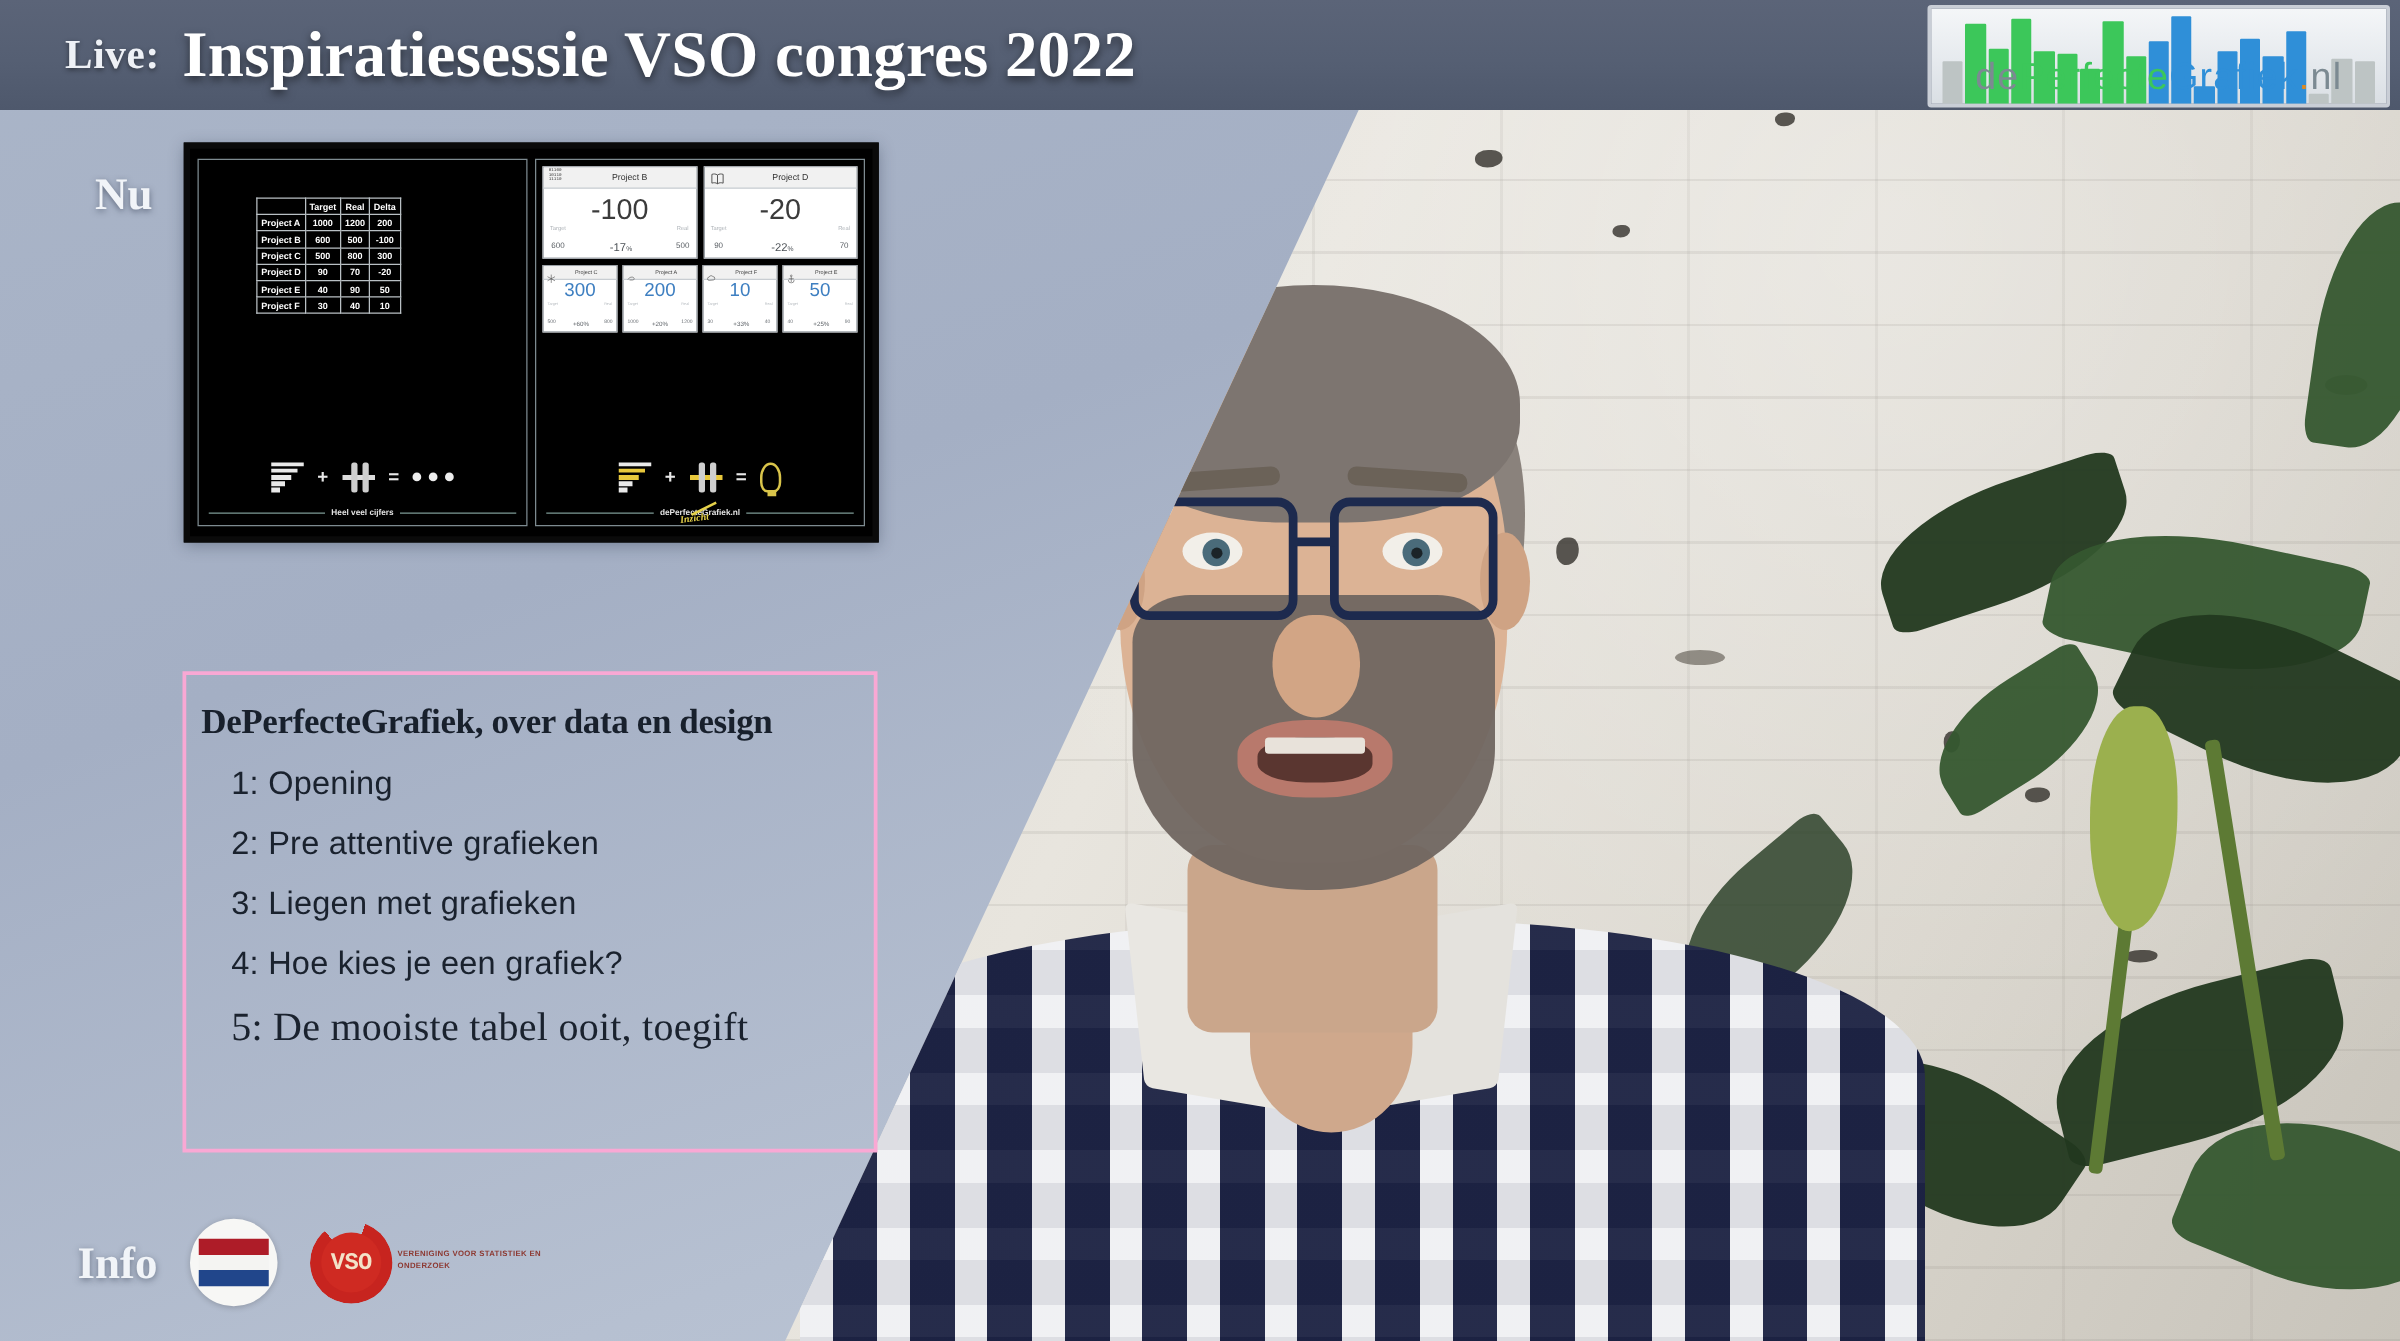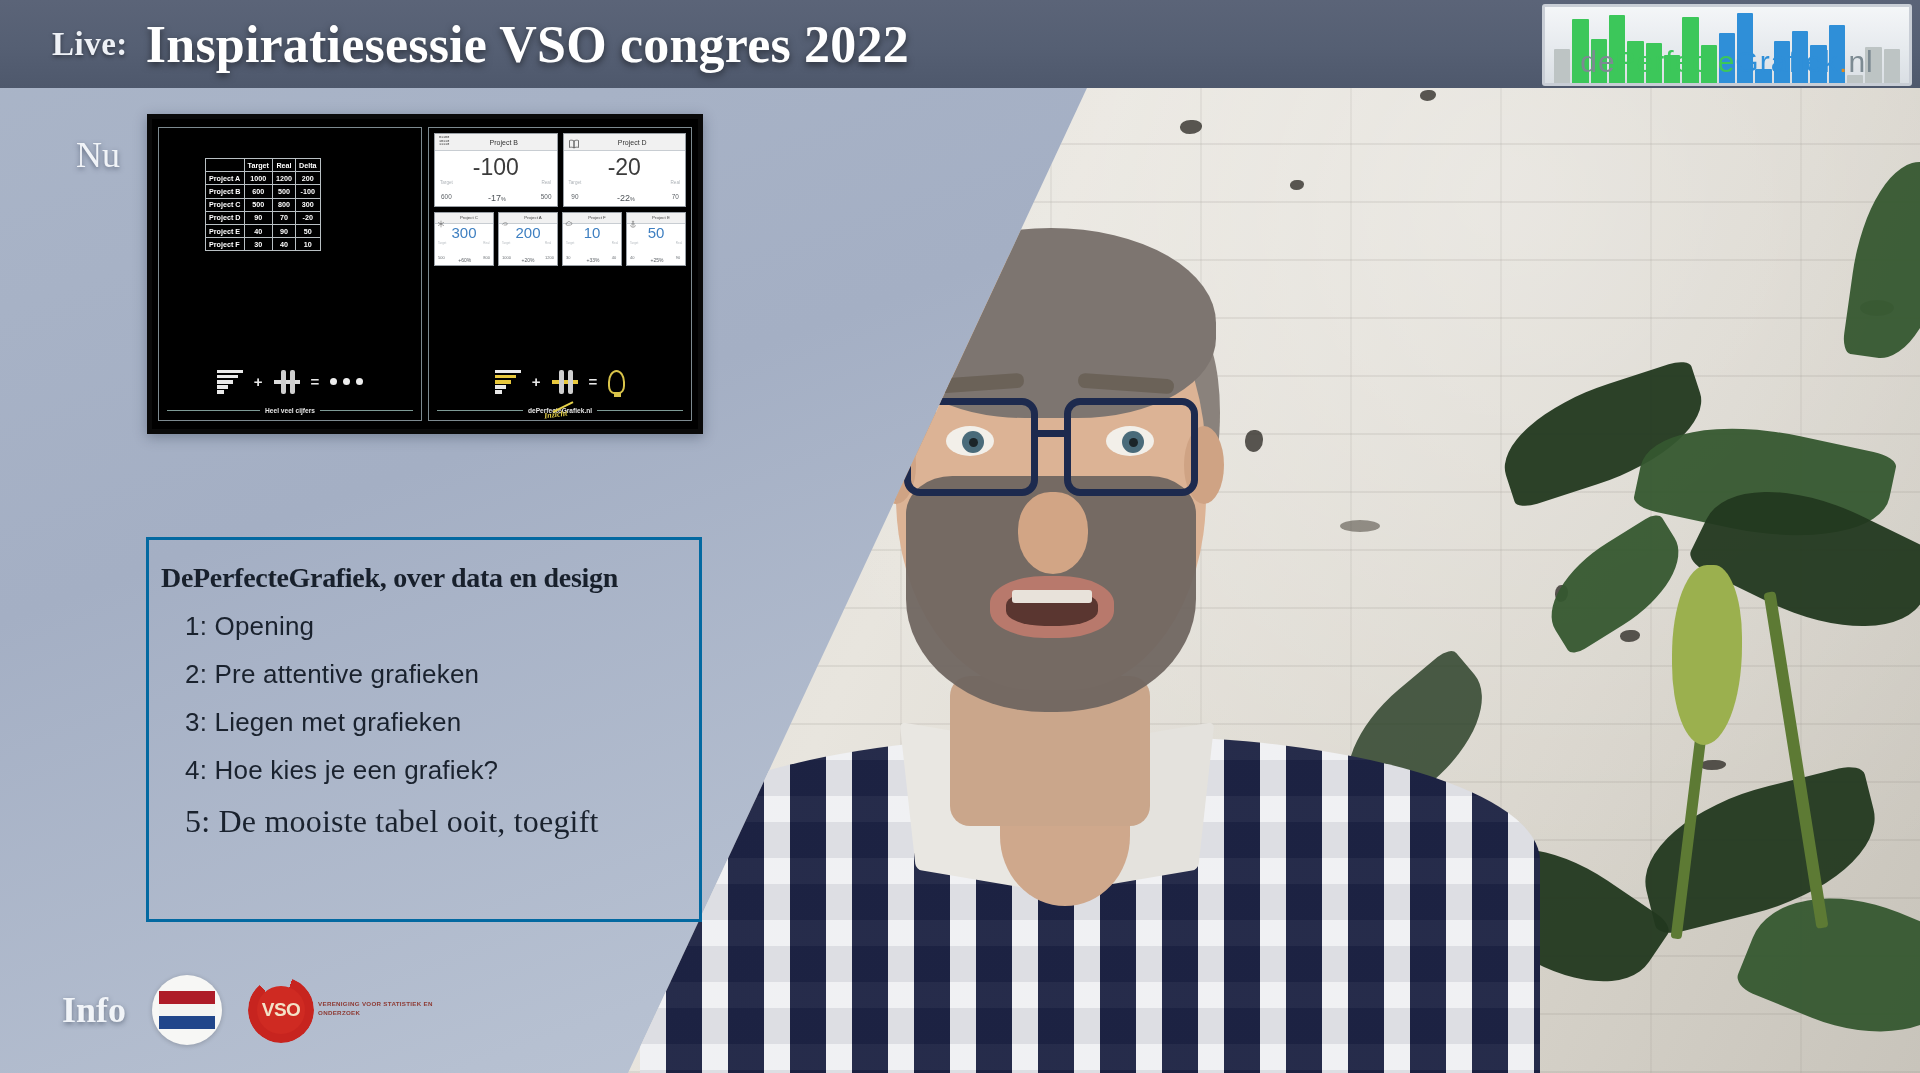--- a/index.html
+++ b/index.html
@@ -106,21 +106,21 @@
   #logo-text{
     position:absolute; left:0; right:0; bottom:4px; text-align:center;
     font-family:"Liberation Sans", sans-serif; font-size:30px; letter-spacing:1px;
     white-space:nowrap; font-weight:400;
   }
   #logo-text span{ display:inline-block; }
 
   
   #nu-label{
     position:absolute; left:76px; top:134px; z-index:10;
-    font-family:"Liberation Serif", serif; font-size:36px; font-weight:400;
+    font-family:"Liberation Serif", serif; font-size:36px; font-weight:700;
     color:#f1f4f8; text-shadow:0 2px 5px rgba(40,50,70,.55);
   }
 
   
   #slide-preview{
     position:absolute; left:147px; top:114px; width:556px; height:320px;
     background:#000; border:5px solid #0a0a0a; z-index:10;
     box-shadow:0 3px 12px rgba(30,40,60,.35);
     display:flex; gap:6px; padding:8px 6px;
   }
@@ -195,21 +195,21 @@
   .sc-foot .lbl{ font-size:3px; color:#b7bcc1; display:block; }
   .sc-foot .num{ font-size:4px; color:#6a6f74; }
   .sc-pct{ font-size:5px; color:#5a5f64; }
 
   
   .bin{ font-size:3.4px; line-height:1.08; font-family:"Liberation Mono", monospace; color:#2b2b2b; }
 
   
   #agenda-box{
     position:absolute; left:146px; top:537px; width:556px; height:385px;
-    border:3px solid #0369a1; background:transparent; z-index:10;
+    border:3px solid #f9a8d4; background:transparent; z-index:10;
   }
   #agenda-title{
     margin:22px 0 0 12px; font-family:"Liberation Serif", serif;
     font-size:28px; font-weight:700; color:#18202c; letter-spacing:-.3px;
     white-space:nowrap;
   }
   .agenda-item{
     margin:0 0 0 36px; padding-top:17px;
     font-family:"Liberation Sans", sans-serif; font-size:26px;
     color:#1a222e; letter-spacing:.2px; white-space:nowrap;
@@ -234,21 +234,21 @@
   #vso-ring{
     position:absolute; inset:0; border-radius:50%;
     background:conic-gradient(from 20deg, #c7241f 0deg 300deg, rgba(0,0,0,0) 300deg 360deg);
     -webkit-mask: radial-gradient(circle, transparent 0 22px, #000 22px);
             mask: radial-gradient(circle, transparent 0 22px, #000 22px);
   }
   #vso-disc{
     position:absolute; left:9px; top:9px; width:48px; height:48px; border-radius:50%;
     background:#cf2a22; display:flex; align-items:center; justify-content:center;
   }
-  #vso-text{ color:#f3e2c8; font-family:Liberation Sans, sans-serif; font-size:19px; font-weight:700; letter-spacing:-.5px; }
+  #vso-text{ color:#f3e2c8; font-family:Liberation Mono, monospace; font-size:19px; font-weight:700; letter-spacing:-.5px; }
   #vso-sub{
     position:absolute; left:70px; top:22px; width:120px;
     font-size:6.2px; line-height:1.5; color:#8d3a33; font-weight:700;
     letter-spacing:.3px;
   }
 </style>
 </head>
 <body>
 
 <div id="video-pane">

